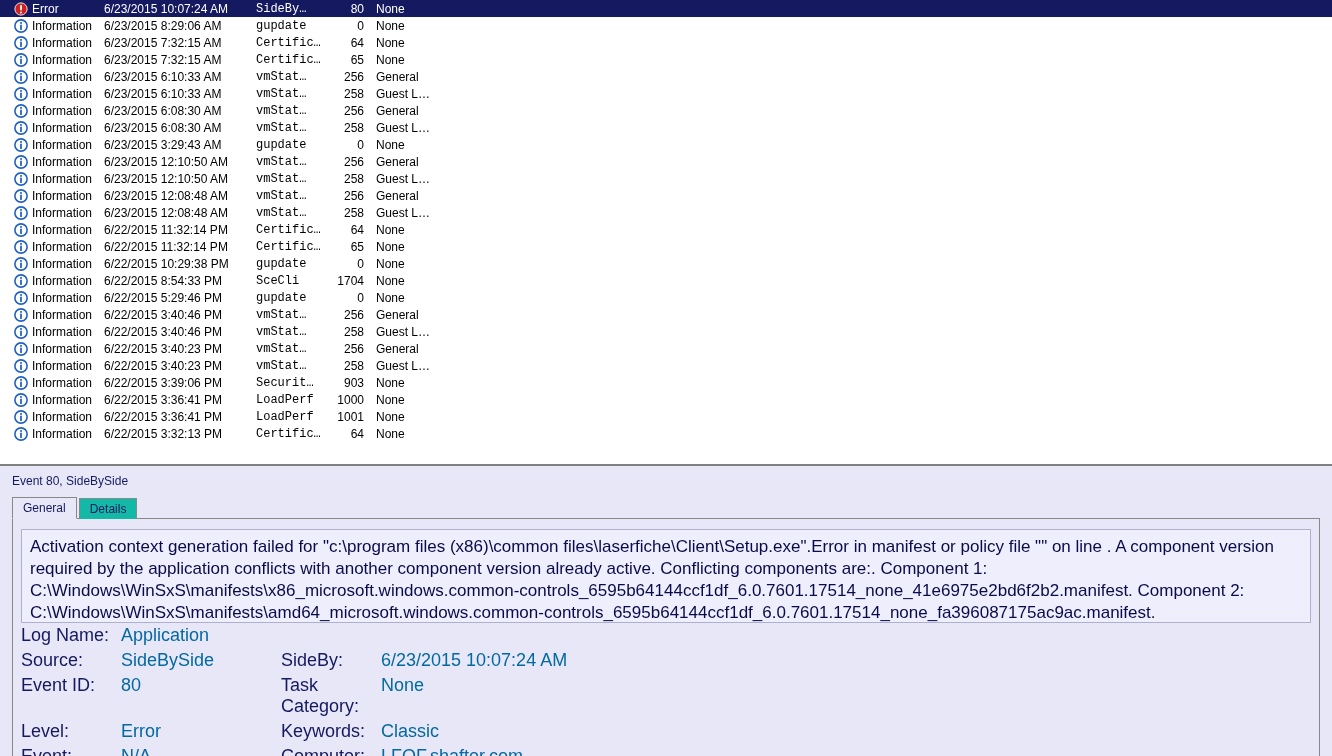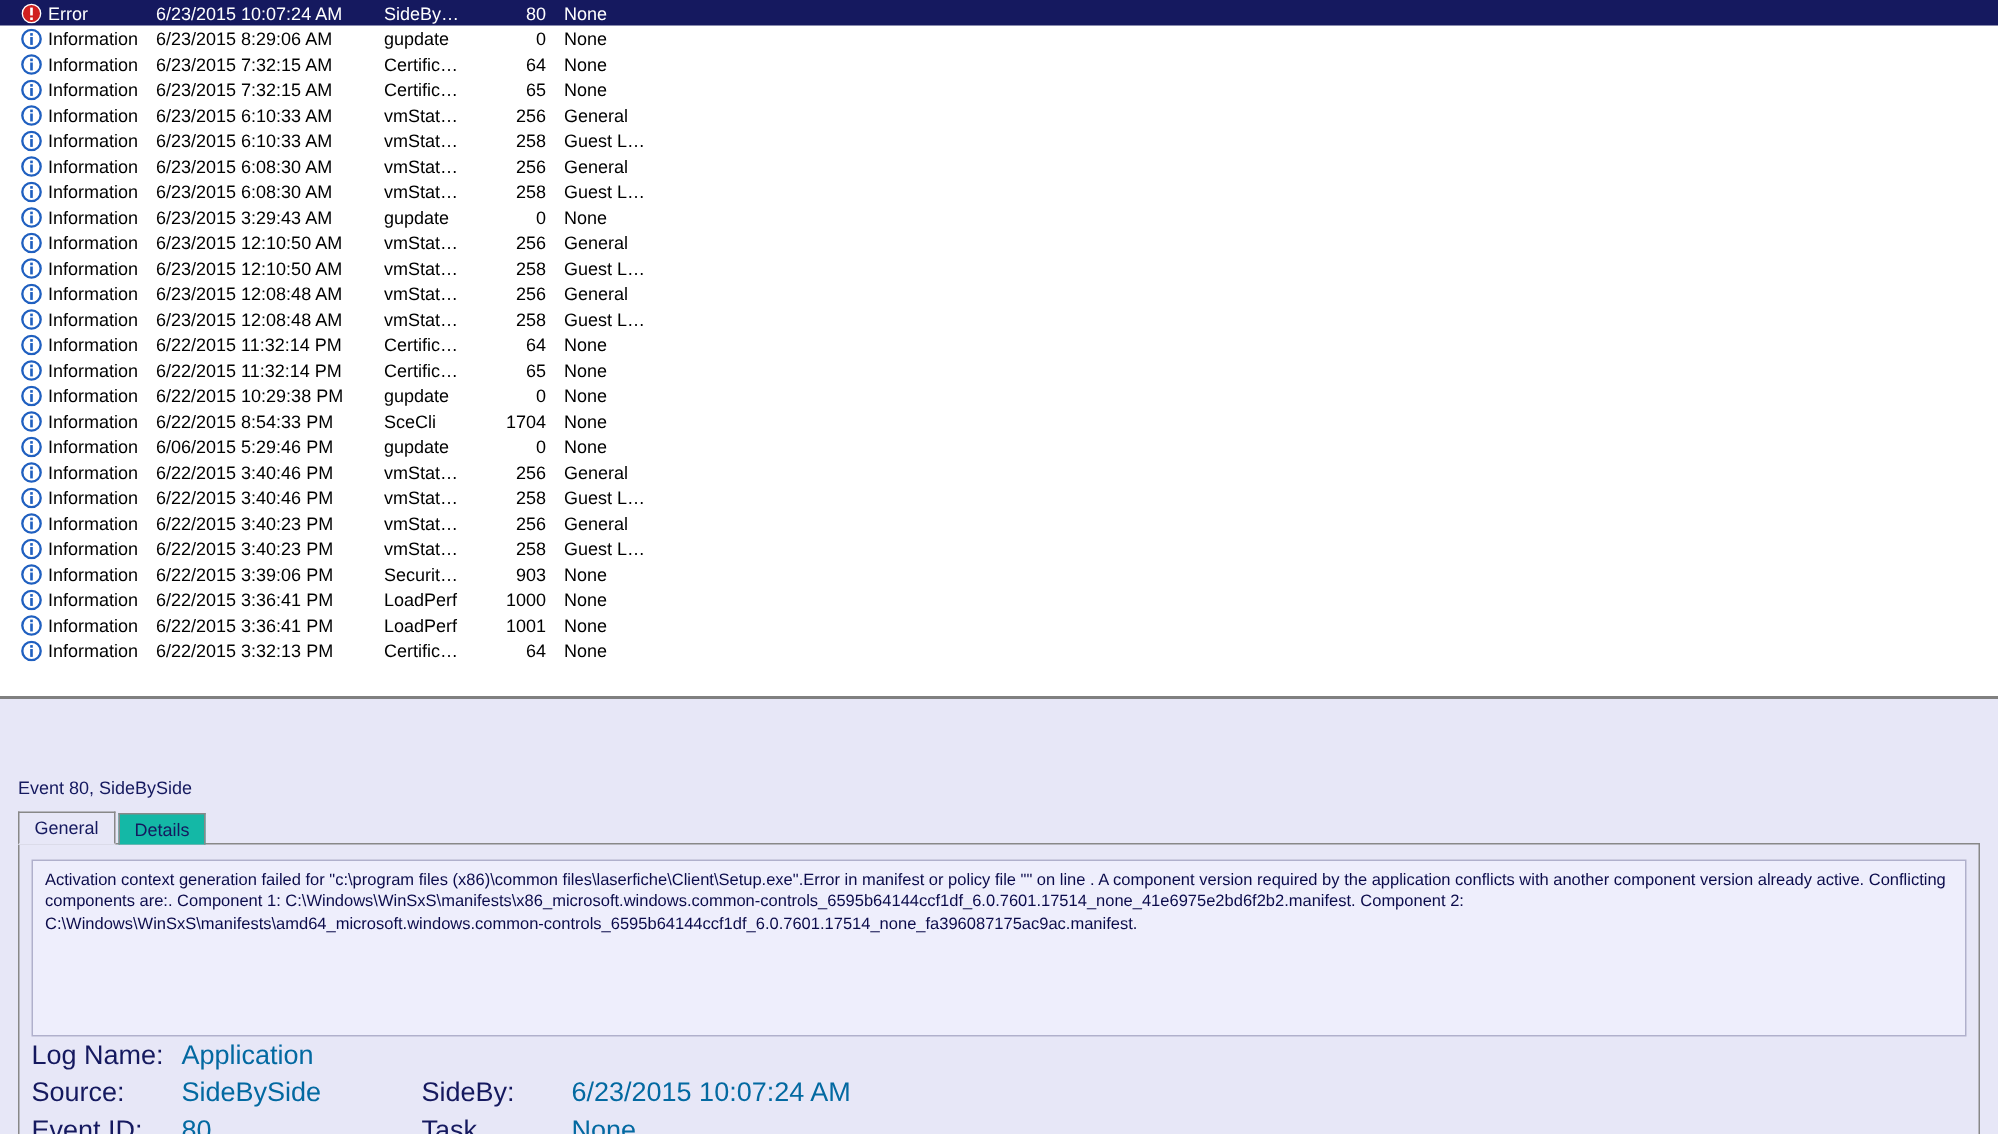--- a/index.html
+++ b/index.html
@@ -25,38 +25,37 @@
   .event-table tr { height: 17px; }
   .event-table td {
     padding: 0 4px;
     white-space: nowrap;
     overflow: hidden;
     text-overflow: ellipsis;
     font-size: 12px;
   }
   .col-level { width: 100px; padding-left: 14px !important; }
   .col-date  { width: 152px; }
-  .col-src   { width: 74px; }
+  .col-src   { width: 74px; font-family: Liberation Mono, monospace; }
   .col-id    { width: 46px; text-align: right; padding-right: 8px !important;}
   .col-cat   { width: 70px; }
   .event-table tr.selected { background: #15195f; color: #fff; }
   .icon-cell { display: flex; align-items: center; gap: 4px; }
   .ev-icon {
     width: 14px; height: 14px; flex-shrink: 0;
     display: inline-flex; align-items: center; justify-content: center;
   }
   .bottom-pane {
     background: #e7e7f7;
     padding: 4px 8px 8px 8px;
     position: relative;
   }
   .event-header {
     padding: 4px 4px 8px 4px;
     color: #15195f;
-    margin-top: 44px;
   }
   .tabs {
     display: flex;
     align-items: flex-end;
     margin-left: 4px;
     position: relative;
     top: 1px;
     z-index: 2;
   }
   .tab {
@@ -77,22 +76,22 @@
   .tab-body {
     border: 1px solid #888;
     background: #e7e7f7;
     padding: 10px 8px;
     margin: 0 4px;
   }
   .msg-box {
     background: #eeeefc;
     border: 1px solid #b0b0cc;
     padding: 6px 8px;
-    height: 118px;
-    font-size: 11px;
+    height: 94px;
+    font-size: 17px;
     color: #0b0b4b;
     line-height: 1.3;
   }
   .props {
     display: grid;
     grid-template-columns: 100px 160px 100px 200px;
     row-gap: 4px;
     margin-top: 2px;
     font-size: 18px;
     color: #15195f;
@@ -435,21 +434,21 @@
               <span class="ev-icon">
                 <svg viewBox="0 0 16 16" width="14" height="14">
                   <circle cx="8" cy="8" r="7" fill="#fff" stroke="#2060c0" stroke-width="1.8"></circle>
                   <rect x="7" y="3.5" width="2" height="2" fill="#2060c0"></rect>
                   <rect x="7" y="6.5" width="2" height="6" fill="#2060c0"></rect>
                 </svg>
               </span>
               <span>Information</span>
             </span>
           </td>
-          <td class="col-date">6/06/2015 5:29:46 PM</td>
+          <td class="col-date">6/22/2015 5:29:46 PM</td>
           <td class="col-src">gupdate</td>
           <td class="col-id">0</td>
           <td class="col-cat">None</td>
           <td></td>
         </tr>
         <tr>
           <td class="col-level">
             <span class="icon-cell">
               <span class="ev-icon">
                 <svg viewBox="0 0 16 16" width="14" height="14">

